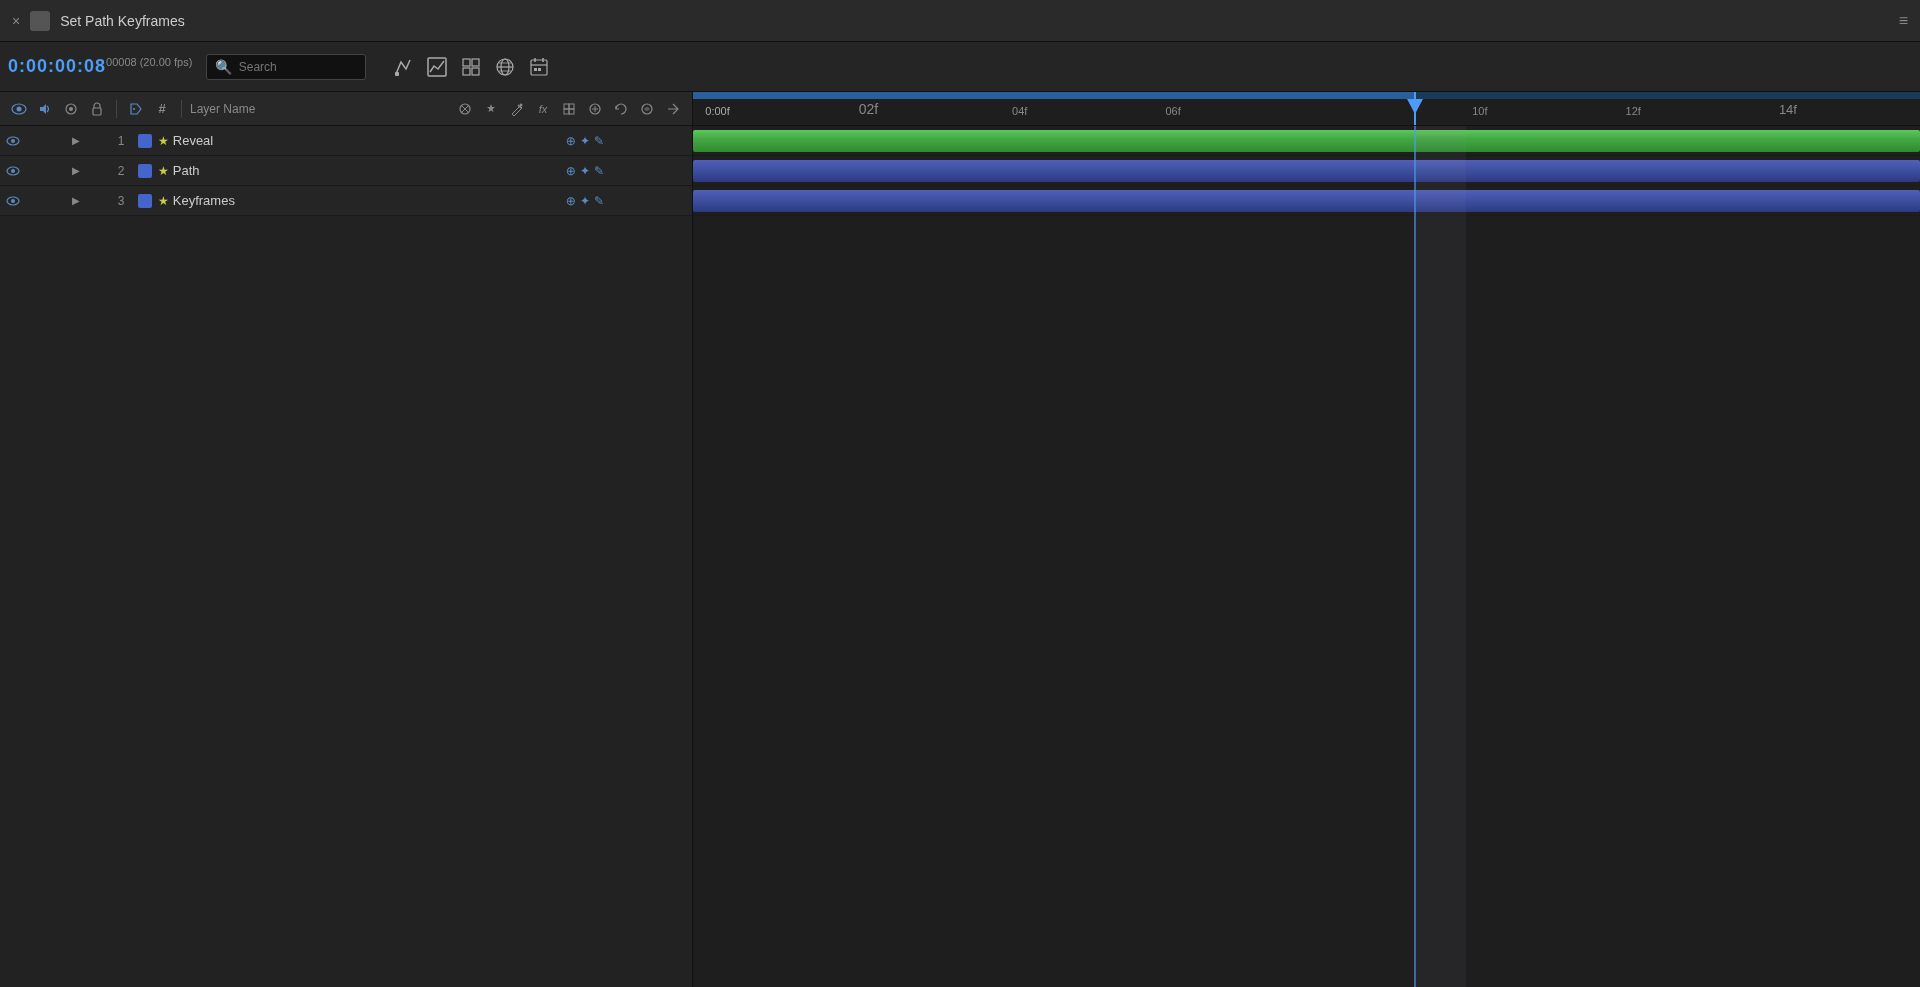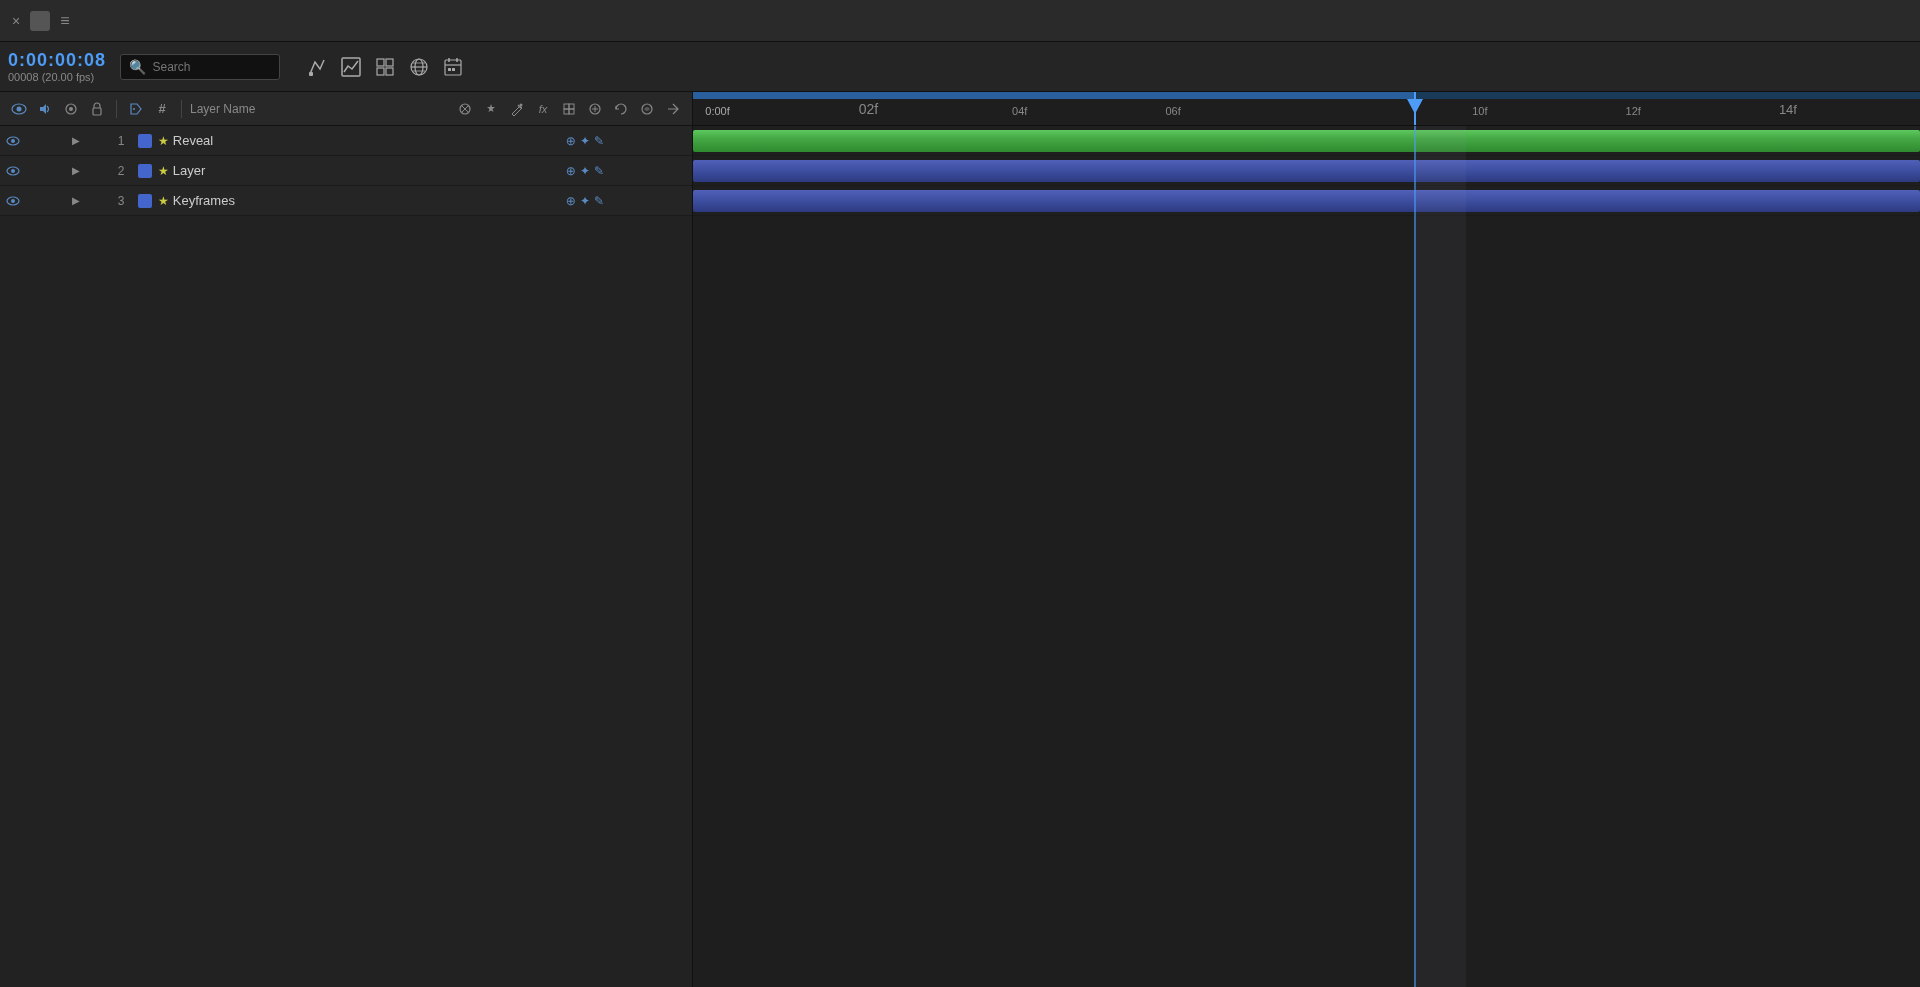--- a/index.html
+++ b/index.html
@@ -42,21 +42,21 @@
       height: 50px;
       background: #252525;
       display: flex;
       align-items: center;
       padding: 0 8px;
       gap: 6px;
       border-bottom: 1px solid #111;
     }
     #time-display {
       display: flex;
-      flex-direction: column;
+      flex-direction: row;
       margin-right: 8px;
     }
     #current-time {
       color: #4d9cf8;
       font-size: 18px;
       font-weight: bold;
       letter-spacing: 1px;
     }
     #frame-info {
       color: #888;
@@ -219,20 +219,21 @@
       position: relative;
       border-bottom: 1px solid #1a1a1a;
     }
   </style>
 </head>
 <body>
 
 <div id="title-bar">
   <span id="close-icon">×</span>
   <div id="panel-color-swatch"></div>
+  <span id="panel-title">Set Path Keyframes</span>
   <span id="menu-icon">≡</span>
 </div>
 
 <div id="toolbar">
   <div id="time-display">
     <span id="current-time">0:00:00:08</span>
     <span id="frame-info">00008 (20.00 fps)</span>
   </div>
   <div id="search-box">
     <span style="color:#888; font-size:14px;">🔍</span>
@@ -426,21 +427,21 @@
               </svg>
           </div>
           <div style="width:14px;"></div>
           <div style="width:14px;"></div>
           <div style="width:14px;"></div>
           <span class="expand-arrow">▶</span>
         </div>
         <span class="layer-num">2</span>
         <div class="layer-color"></div>
         <span class="star-icon">★</span>
-        <span class="layer-name-text">Layer</span>
+        <span class="layer-name-text">Path</span>
         <div class="layer-action-icons">
           <span class="action-icon">⊕</span>
           <span class="action-icon">✦</span>
           <span class="action-icon">✎</span>
         </div>
         <div style="width:80px;"></div>
       </div>
 
       <div class="layer-row">
         <div class="layer-vis-icons">

